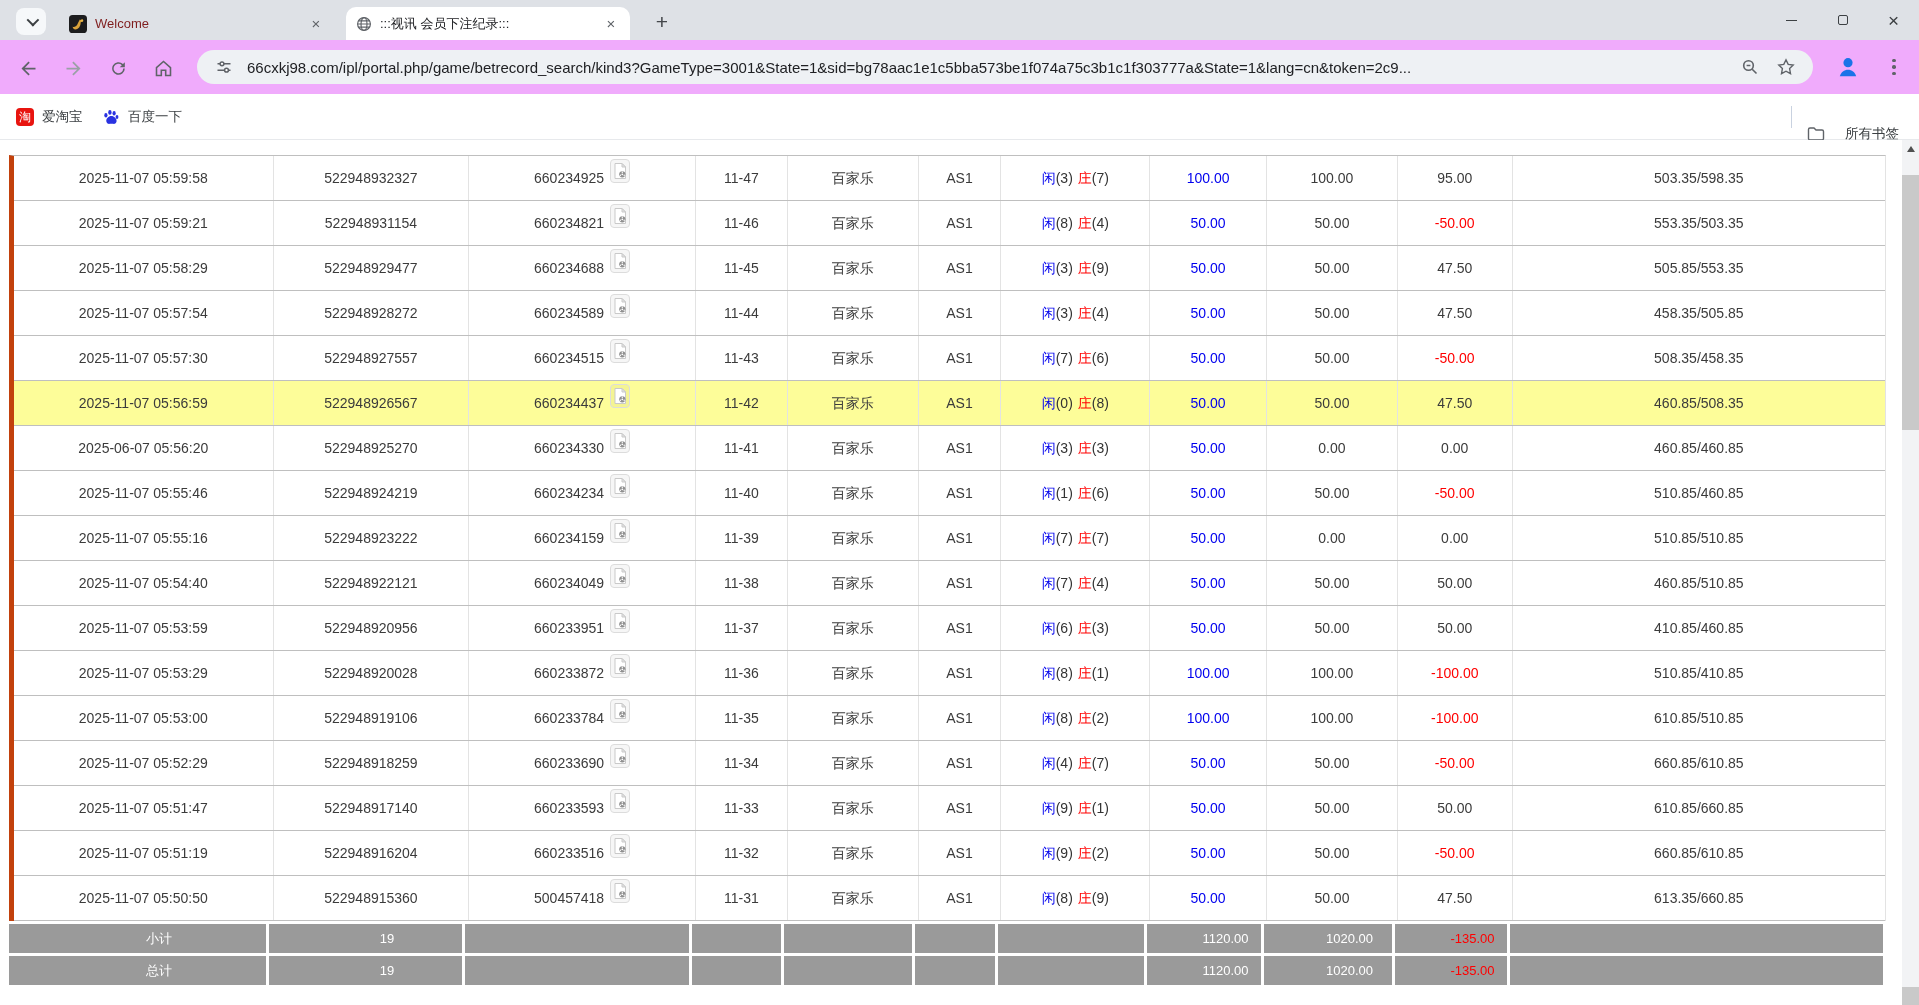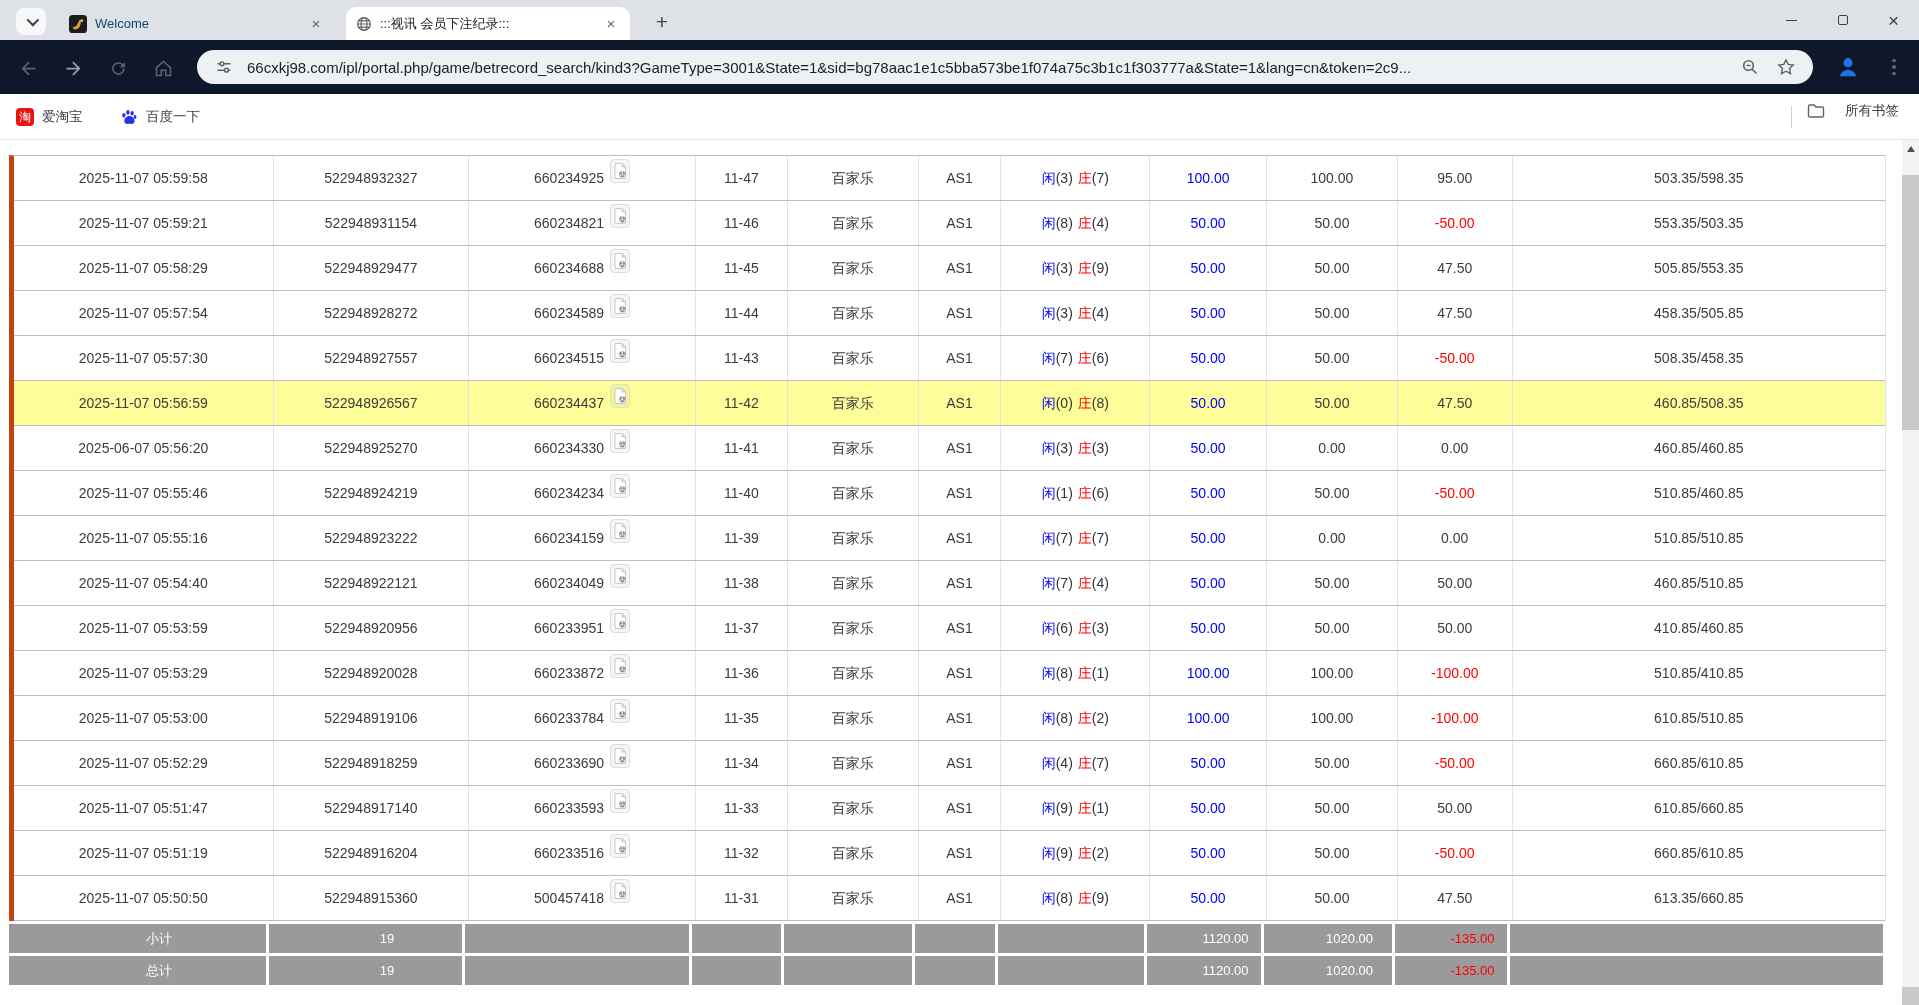--- a/index.html
+++ b/index.html
@@ -6,57 +6,57 @@
   html,body { width:1919px; height:1005px; overflow:hidden; }
   body { font-family:"Liberation Sans","DejaVu Sans",sans-serif; background:#fff; position:relative; }
 
   
   .tabstrip { position:absolute; left:0; top:0; width:1919px; height:40px; background:#dee1e6; }
   .tab-search-btn { position:absolute; left:16px; top:8px; width:30px; height:27px; background:#f6f8fa;
                     border-radius:8px; display:flex; align-items:center; justify-content:center; cursor:pointer; }
   .chev { width:9px; height:9px; border-right:2px solid #3c4043; border-bottom:2px solid #3c4043;
           transform:rotate(45deg) translateY(-2px); }
   .tab { position:absolute; top:7px; height:33px; display:flex; align-items:center; padding:0 10px; gap:8px; cursor:pointer; }
-  .tab .title { font-size:13px; color:#0c4a6e; white-space:nowrap; overflow:hidden; flex:1; }
+  .tab .title { font-size:13px; color:#7f1d1d; white-space:nowrap; overflow:hidden; flex:1; }
   .tab.active { background:#fff; border-radius:10px 10px 0 0; }
   .tab.active .title { color:#202124; }
   .tab-inactive { left:59px; width:276px; }
   .tab-active { left:346px; width:284px; }
   .tab-close { font-size:15px; color:#5f6368; width:18px; height:18px; line-height:17px; text-align:center;
                border-radius:50%; flex:0 0 auto; cursor:pointer; }
   .newtab-btn { position:absolute; left:648px; top:9px; width:28px; height:28px; color:#44474b; font-size:21px;
                 line-height:26px; text-align:center; border-radius:50%; cursor:pointer; }
   .win-controls { position:absolute; right:0; top:0; height:40px; display:flex; }
   .win-btn { width:51px; height:40px; display:flex; align-items:center; justify-content:center; cursor:pointer; }
   .ic-minimize { width:11px; border-top:1.6px solid #3c4043; }
   .ic-maximize { width:10px; height:10px; border:1.6px solid #3c4043; border-radius:2px; }
   .ic-close-win { font-size:19px; color:#3c4043; line-height:19px; }
 
   
-  .toolbar { position:absolute; left:0; top:40px; width:1919px; height:54px; background:#0f172a; }
+  .toolbar { position:absolute; left:0; top:40px; width:1919px; height:54px; background:#f0abfc; }
   .nav-ic { position:absolute; top:12px; width:32px; height:32px; display:flex; align-items:center;
             justify-content:center; border-radius:50%; cursor:pointer; }
   .omnibox { position:absolute; left:197px; top:10px; width:1616px; height:34px; background:#eef1f4;
              border-radius:17px; display:flex; align-items:center; padding:0 14px; gap:10px; cursor:text; }
   .url-text { font-size:15px; color:#202124; white-space:nowrap; overflow:hidden; flex:1; }
   .omni-ic { flex:0 0 auto; display:flex; align-items:center; justify-content:center; width:26px; height:26px; cursor:pointer; }
   .avatar-btn { position:absolute; left:1834px; top:13px; width:28px; height:28px; display:flex; align-items:center;
                 justify-content:center; cursor:pointer; }
   .menu-btn { position:absolute; left:1882px; top:13px; width:24px; height:28px; display:flex; flex-direction:column;
               align-items:center; justify-content:center; gap:3px; cursor:pointer; }
   .menu-btn i { width:3.5px; height:3.5px; border-radius:50%; background:#5f6368; display:block; }
 
   
   .bookbar { position:absolute; left:0; top:94px; width:1919px; height:46px; background:#fff; border-bottom:1px solid #e7e9ec; }
   .bm-item { position:absolute; top:10px; height:26px; display:flex; align-items:center; gap:8px; padding:0 6px;
              border-radius:6px; cursor:pointer; font-size:13.5px; color:#3c4043; }
   .tb-ic { width:18px; height:18px; background:#e8140f; border-radius:4px; color:#fff; font-size:12px;
            display:flex; align-items:center; justify-content:center; }
   .bm-divider { position:absolute; left:1791px; top:12px; width:1px; height:22px; background:#c9d2e0; }
-  .all-bm { position:absolute; right:14px; top:4px; height:26px; display:flex; align-items:center; gap:20px;
+  .all-bm { position:absolute; right:14px; top:27px; height:26px; display:flex; align-items:center; gap:20px;
             padding:0 6px; border-radius:6px; cursor:pointer; font-size:13.5px; color:#3c4043; }
 
   
   .content { position:absolute; left:0; top:140px; width:1919px; height:865px; background:#fff; }
   .bet-table { position:absolute; left:9px; top:15px; width:1877px; }
   .tbody { border-top:1px solid #bfbfbf; border-left:5px solid #c2410c; border-right:1px solid #e3e3e3; }
   .row { display:flex; height:45px; border-bottom:1px solid #bfbfbf; background:#fff; }
   .row.hl { background:var(--highlight-row,#fdfd99); }
   .cell { height:100%; line-height:44px; text-align:center; font-size:14px; color:#3b3b3b;
           border-right:1px solid #e3e3e3; white-space:nowrap; overflow:hidden; }
@@ -186,21 +186,21 @@
       <i></i>
       <i></i>
     </div>
 </div>
 
 <div class="bookbar">
   <div class="bm-item" style="left:10px">
     <span class="tb-ic">淘</span>
     <span>爱淘宝</span>
   </div>
-  <div class="bm-item" style="left:114px">
+  <div class="bm-item" style="left:96px">
     <span style="display:flex">
       <svg width="18" height="18" viewBox="0 0 18 18" fill="#2932e1">
           <ellipse cx="3.9" cy="7.2" rx="1.6" ry="2.3"></ellipse>
           <ellipse cx="7.9" cy="4.4" rx="1.7" ry="2.4"></ellipse>
           <ellipse cx="12.1" cy="5.2" rx="1.6" ry="2.3"></ellipse>
           <ellipse cx="15" cy="9" rx="1.4" ry="1.9"></ellipse>
           <path d="M9.3 8c2.8 0 5.6 2.7 5.3 5.3-.2 2-1.9 2.9-3.7 2.5-1-.2-1.9-.2-2.9 0-1.8.4-3.5-.5-3.7-2.5C4 10.7 6.5 8 9.3 8z"></path>
         </svg>
     </span>
     <span>百度一下</span>

